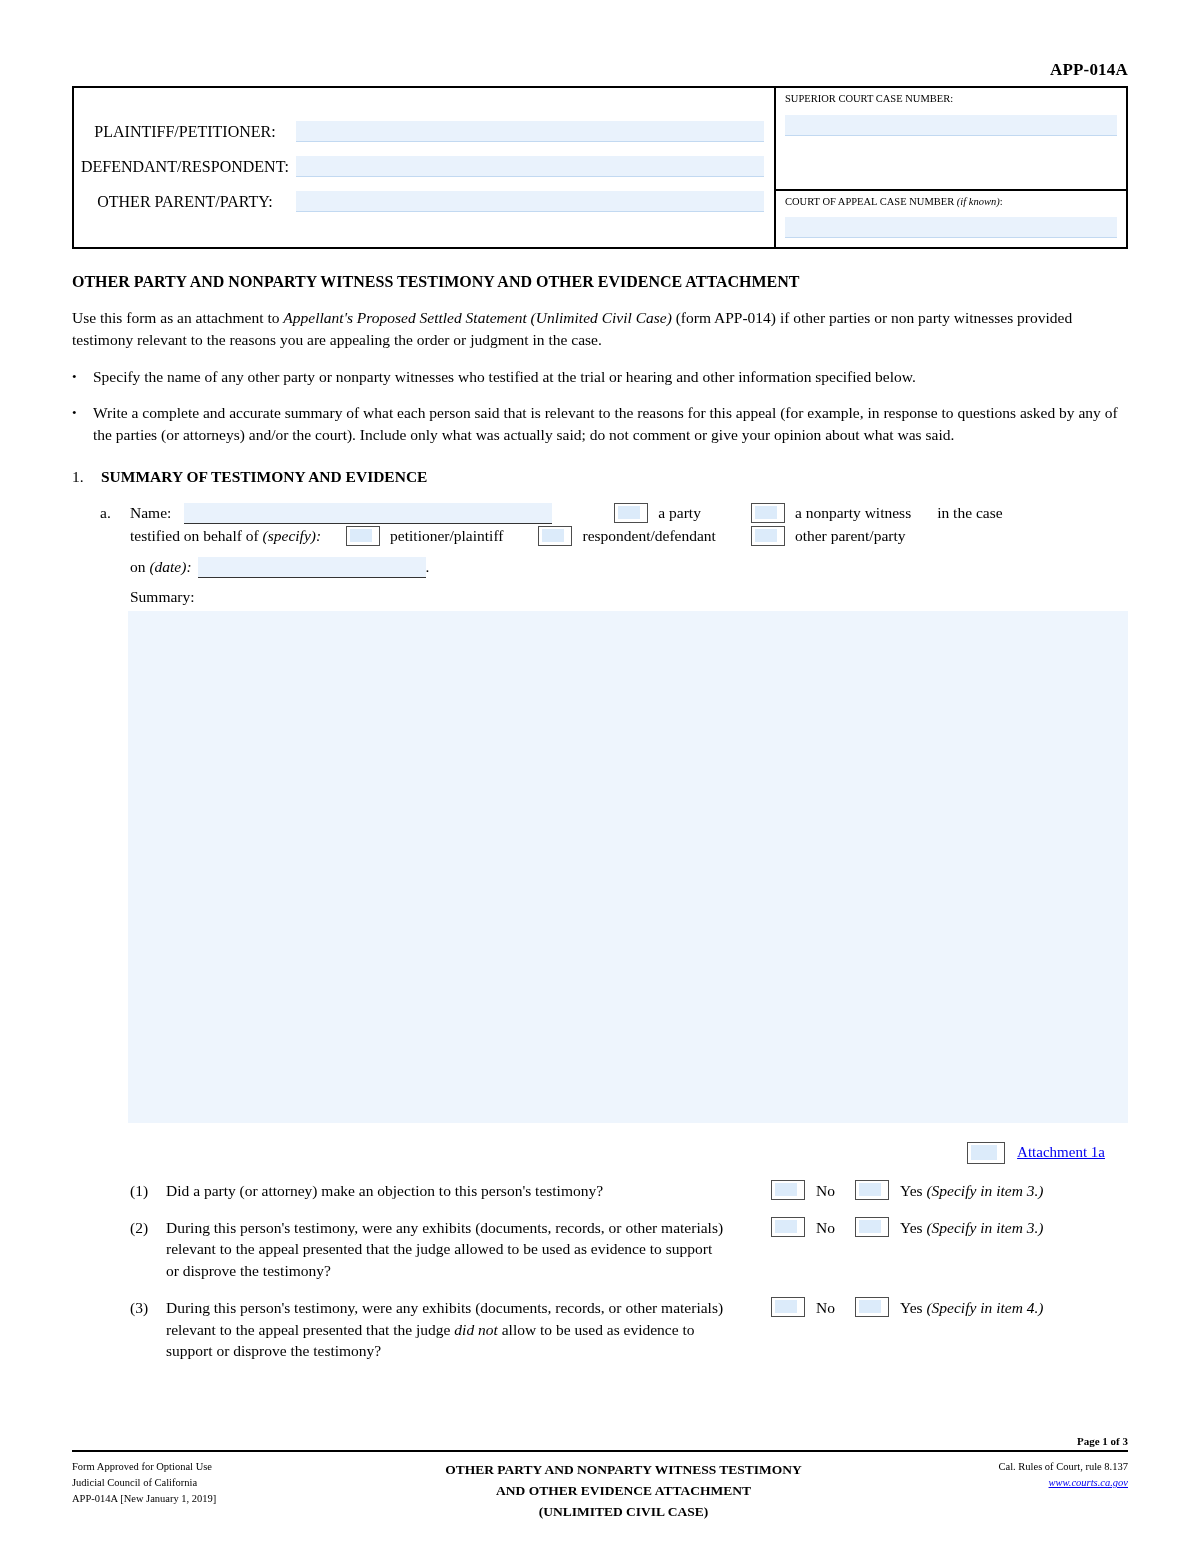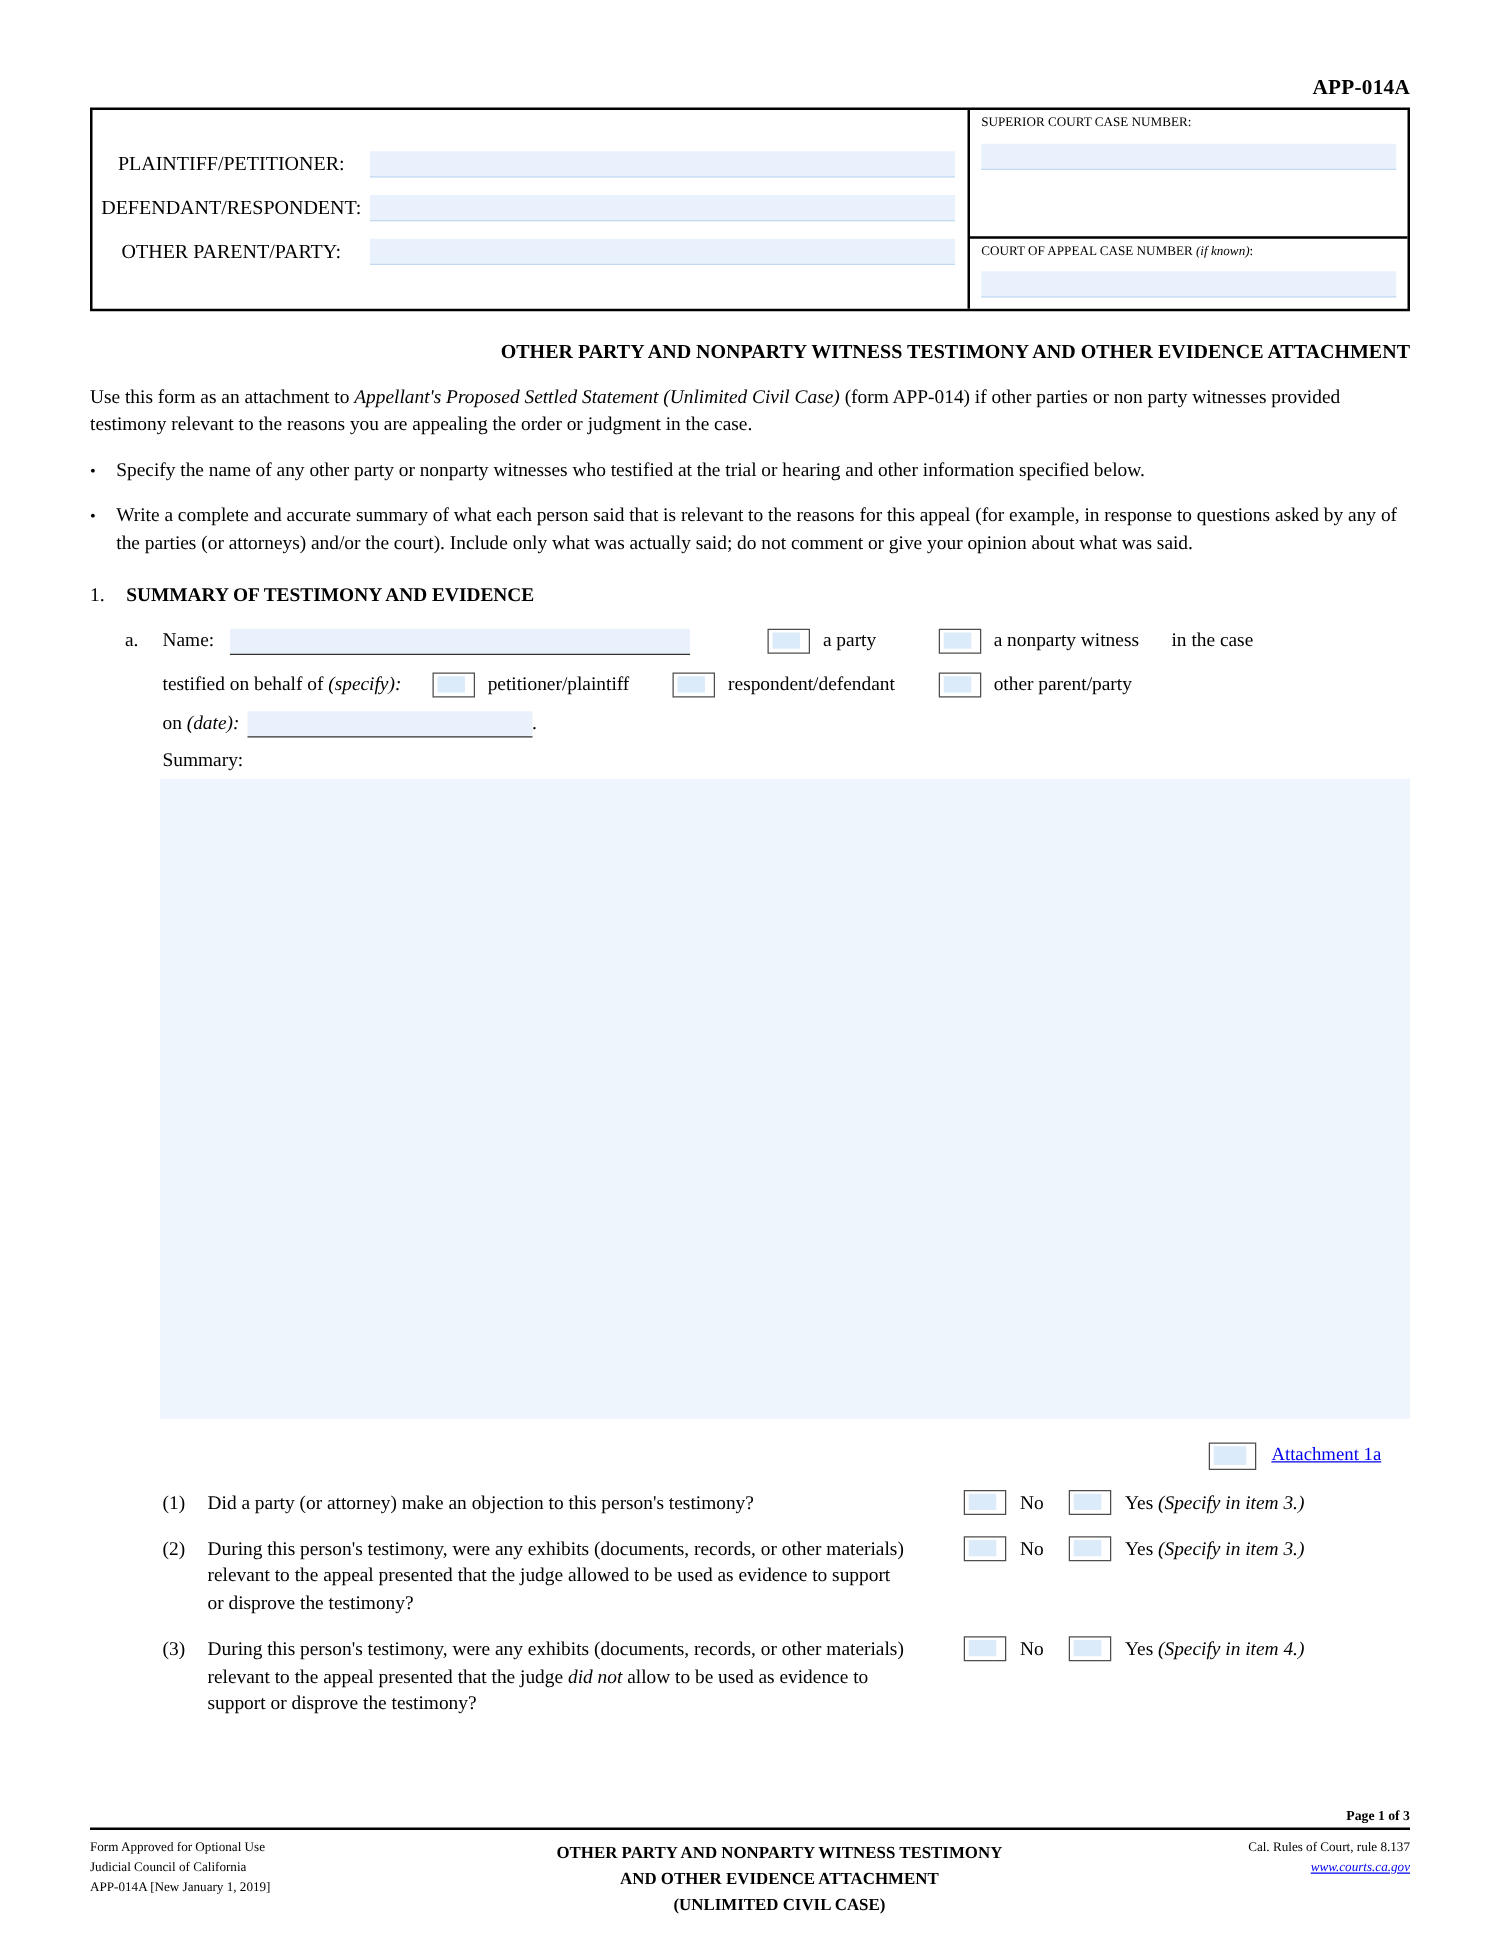--- a/index.html
+++ b/index.html
@@ -16,36 +16,36 @@
   .field-row { display: flex; align-items: center; height: 35px; }
   .field-label { width: 218px; flex: none; text-align: center; font-size: 16px; white-space: nowrap; }
   .field-input { flex: 1; height: 21px; background: #e9f2fc; border-bottom: 1.5px solid #c2d9f1; margin-left: 2px; margin-right: 10px; }
   .hb-right { width: 352px; flex: none; border-left: 2px solid #000; display: flex; flex-direction: column; gap: 44px; }
   .case-box { padding: 5px 9px 9px 9px; flex: 1; }
   .case-box.lower { border-top: 2px solid #000; }
   .case-label { font-size: 10.5px; line-height: 1.2; }
   .case-input { height: 21px; background: #e9f2fc; border-bottom: 1.5px solid #c2d9f1; margin-top: 9px; }
 
   
-  .doc-title { text-align: right; font-weight: bold; font-size: 16px; margin: 24px 0 16px 0; }
+  .doc-title { text-align: left; font-weight: bold; font-size: 16px; margin: 24px 0 16px 0; }
   .intro { font-size: 15.5px; line-height: 1.4; }
   .bullet { display: flex; font-size: 15.5px; line-height: 1.4; margin-top: 15px; }
   .bullet-dot { width: 21px; flex: none; font-size: 13px; padding-top: 2px; }
   .bullet-text { flex: 1; padding-right: 2px; }
 
   
   .section-head { display: flex; font-size: 15.5px; margin-top: 22px; }
   .sec-num { width: 29px; flex: none; }
   .sec-title { font-weight: bold; }
 
   .item-a { margin-left: 28px; margin-top: 17px; font-size: 15.5px; }
   .flex-row { display: flex; align-items: center; }
   .item-letter { width: 30px; flex: none; }
   .indent { margin-left: 30px; }
-  .row2 { margin-top: 14px; }
+  .row2 { margin-top: 2px; }
   .row3 { margin-top: 11px; }
   .row4 { margin-top: 10px; }
 
   .name-input { width: 368px; height: 21px; background: #e9f2fc; border-bottom: 1.5px solid #333; margin-left: 13px; }
   .date-input { width: 228px; height: 21px; background: #e9f2fc; border-bottom: 1.5px solid #333; margin-left: 6px; }
 
   
   .cb { display: inline-block; width: 34px; height: 20px; border: 1.5px solid #4d4d4d; background: #fff; position: relative; flex: none; }
   .cb .cb-fill { position: absolute; left: 3px; top: 2px; right: 7px; bottom: 3px; background: #dcebfa; }
   .cb.lg { width: 38px; height: 22px; }

